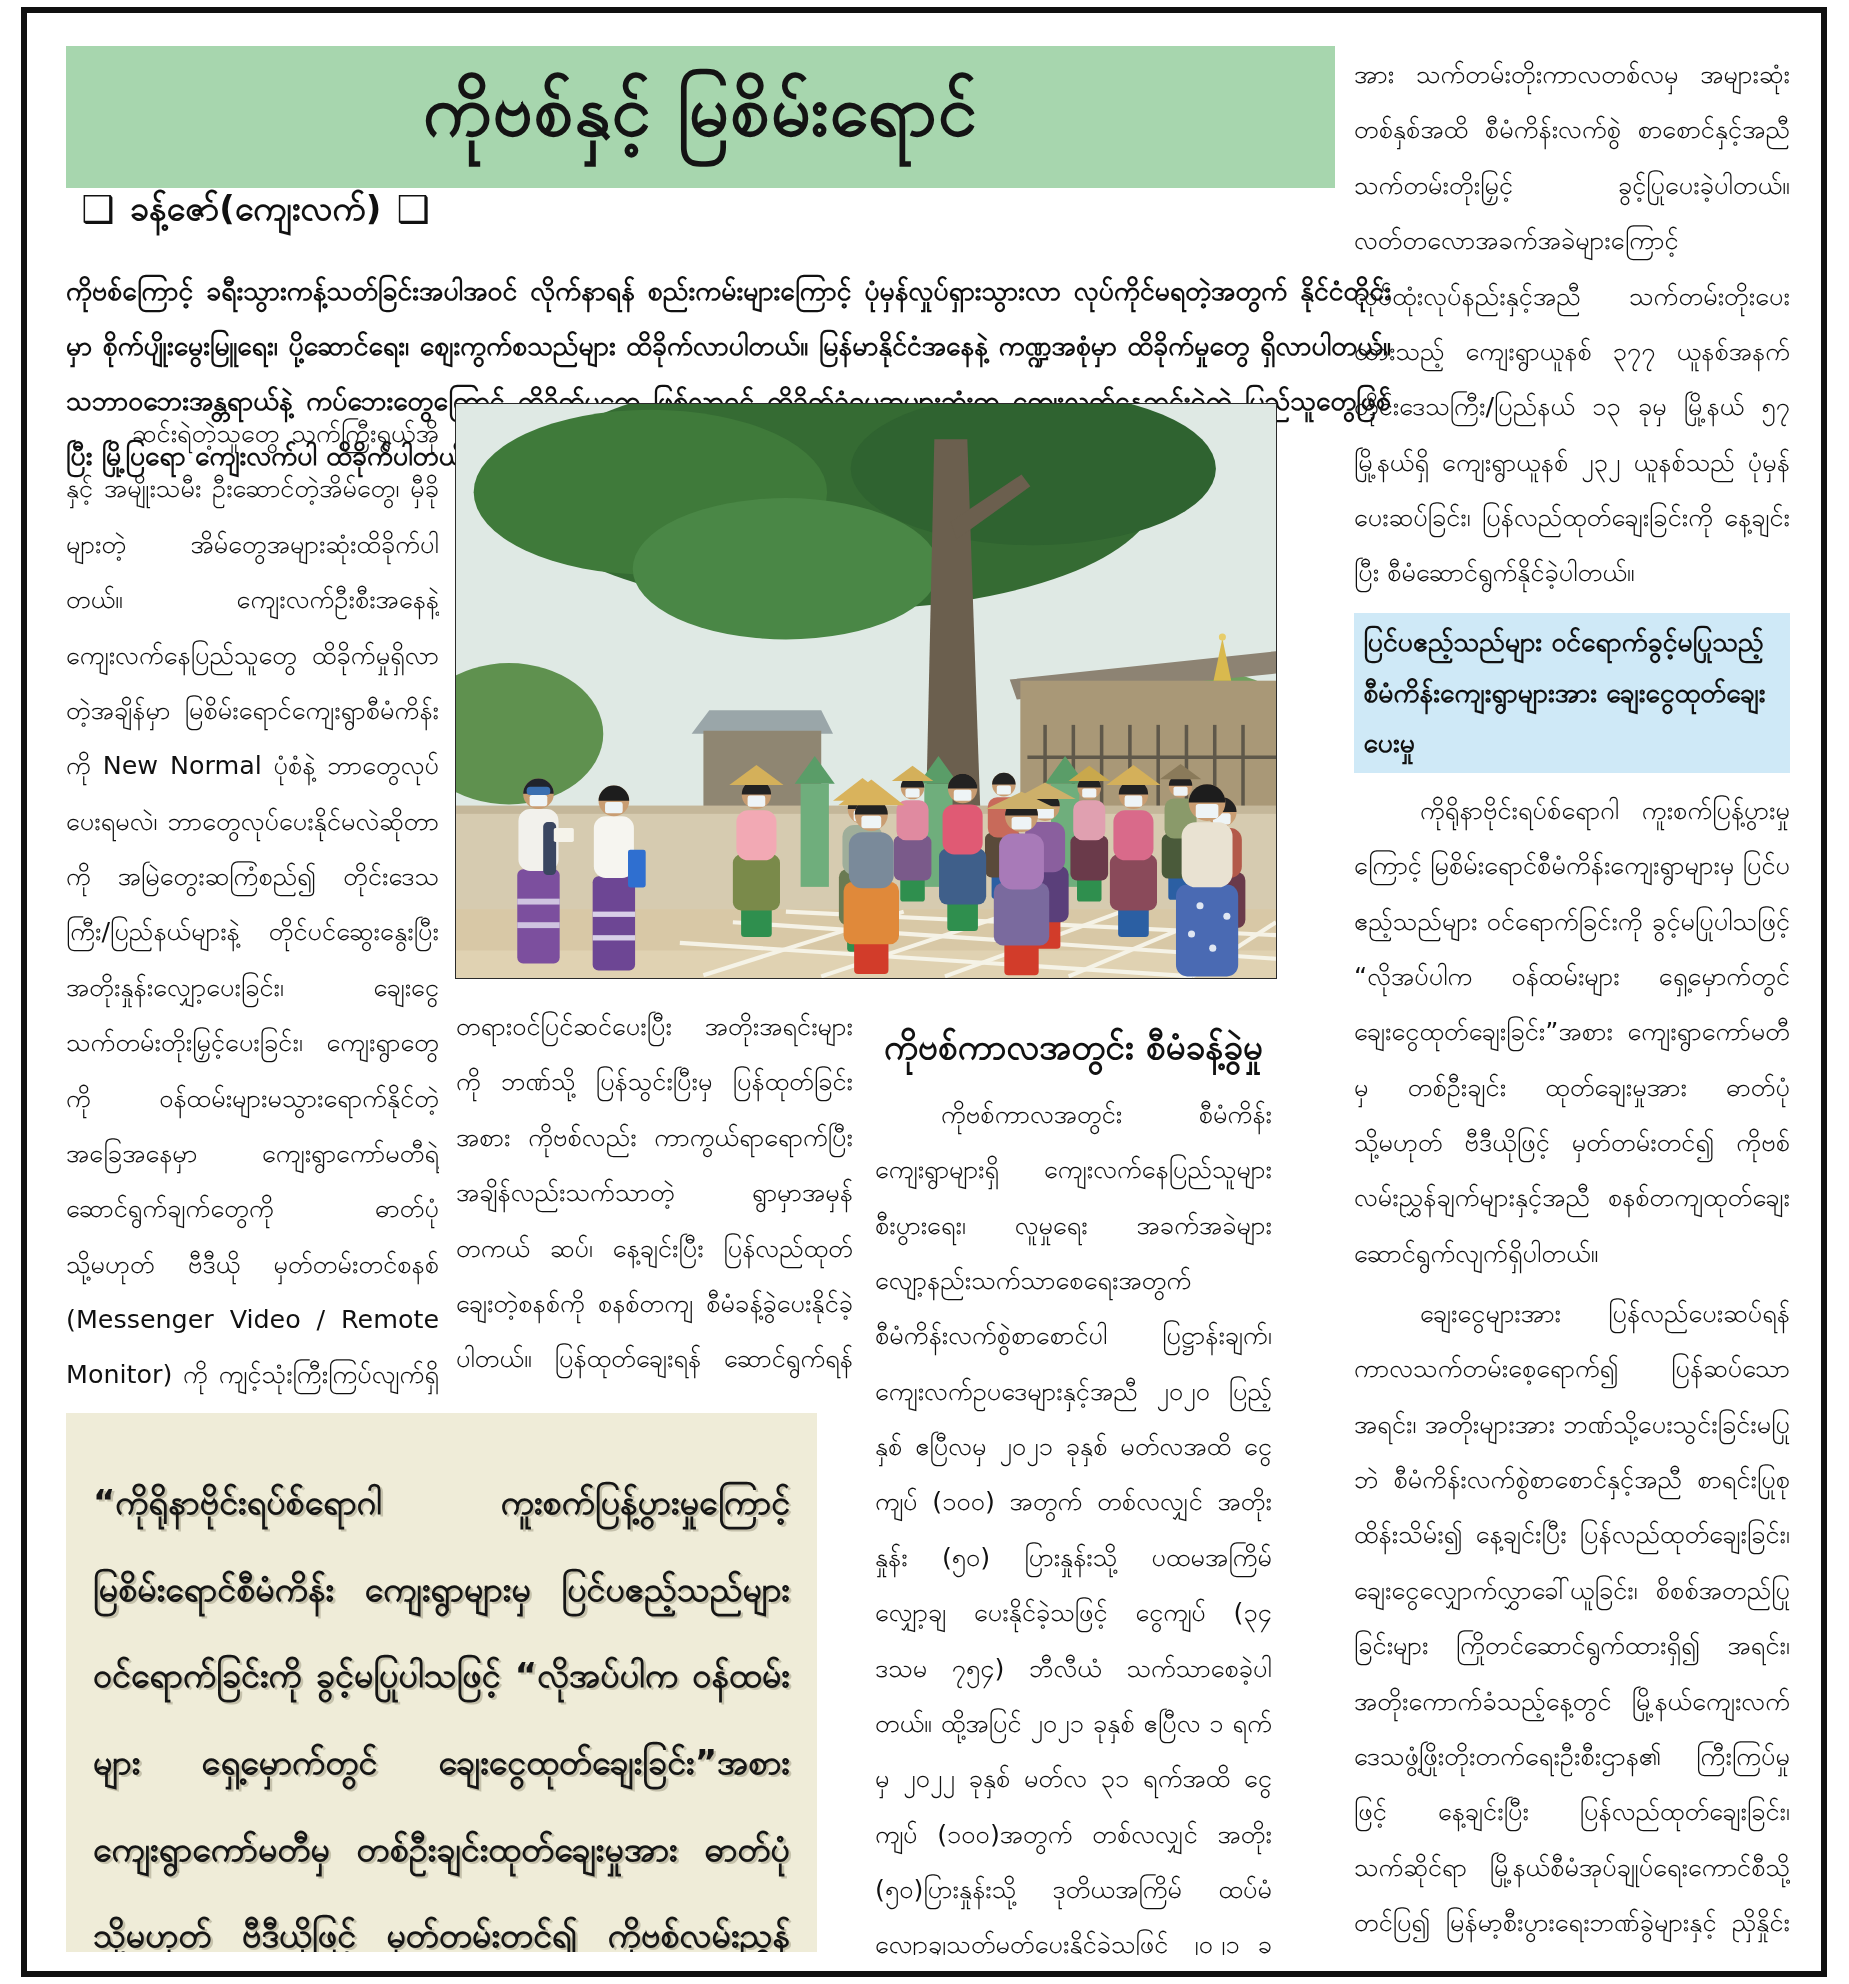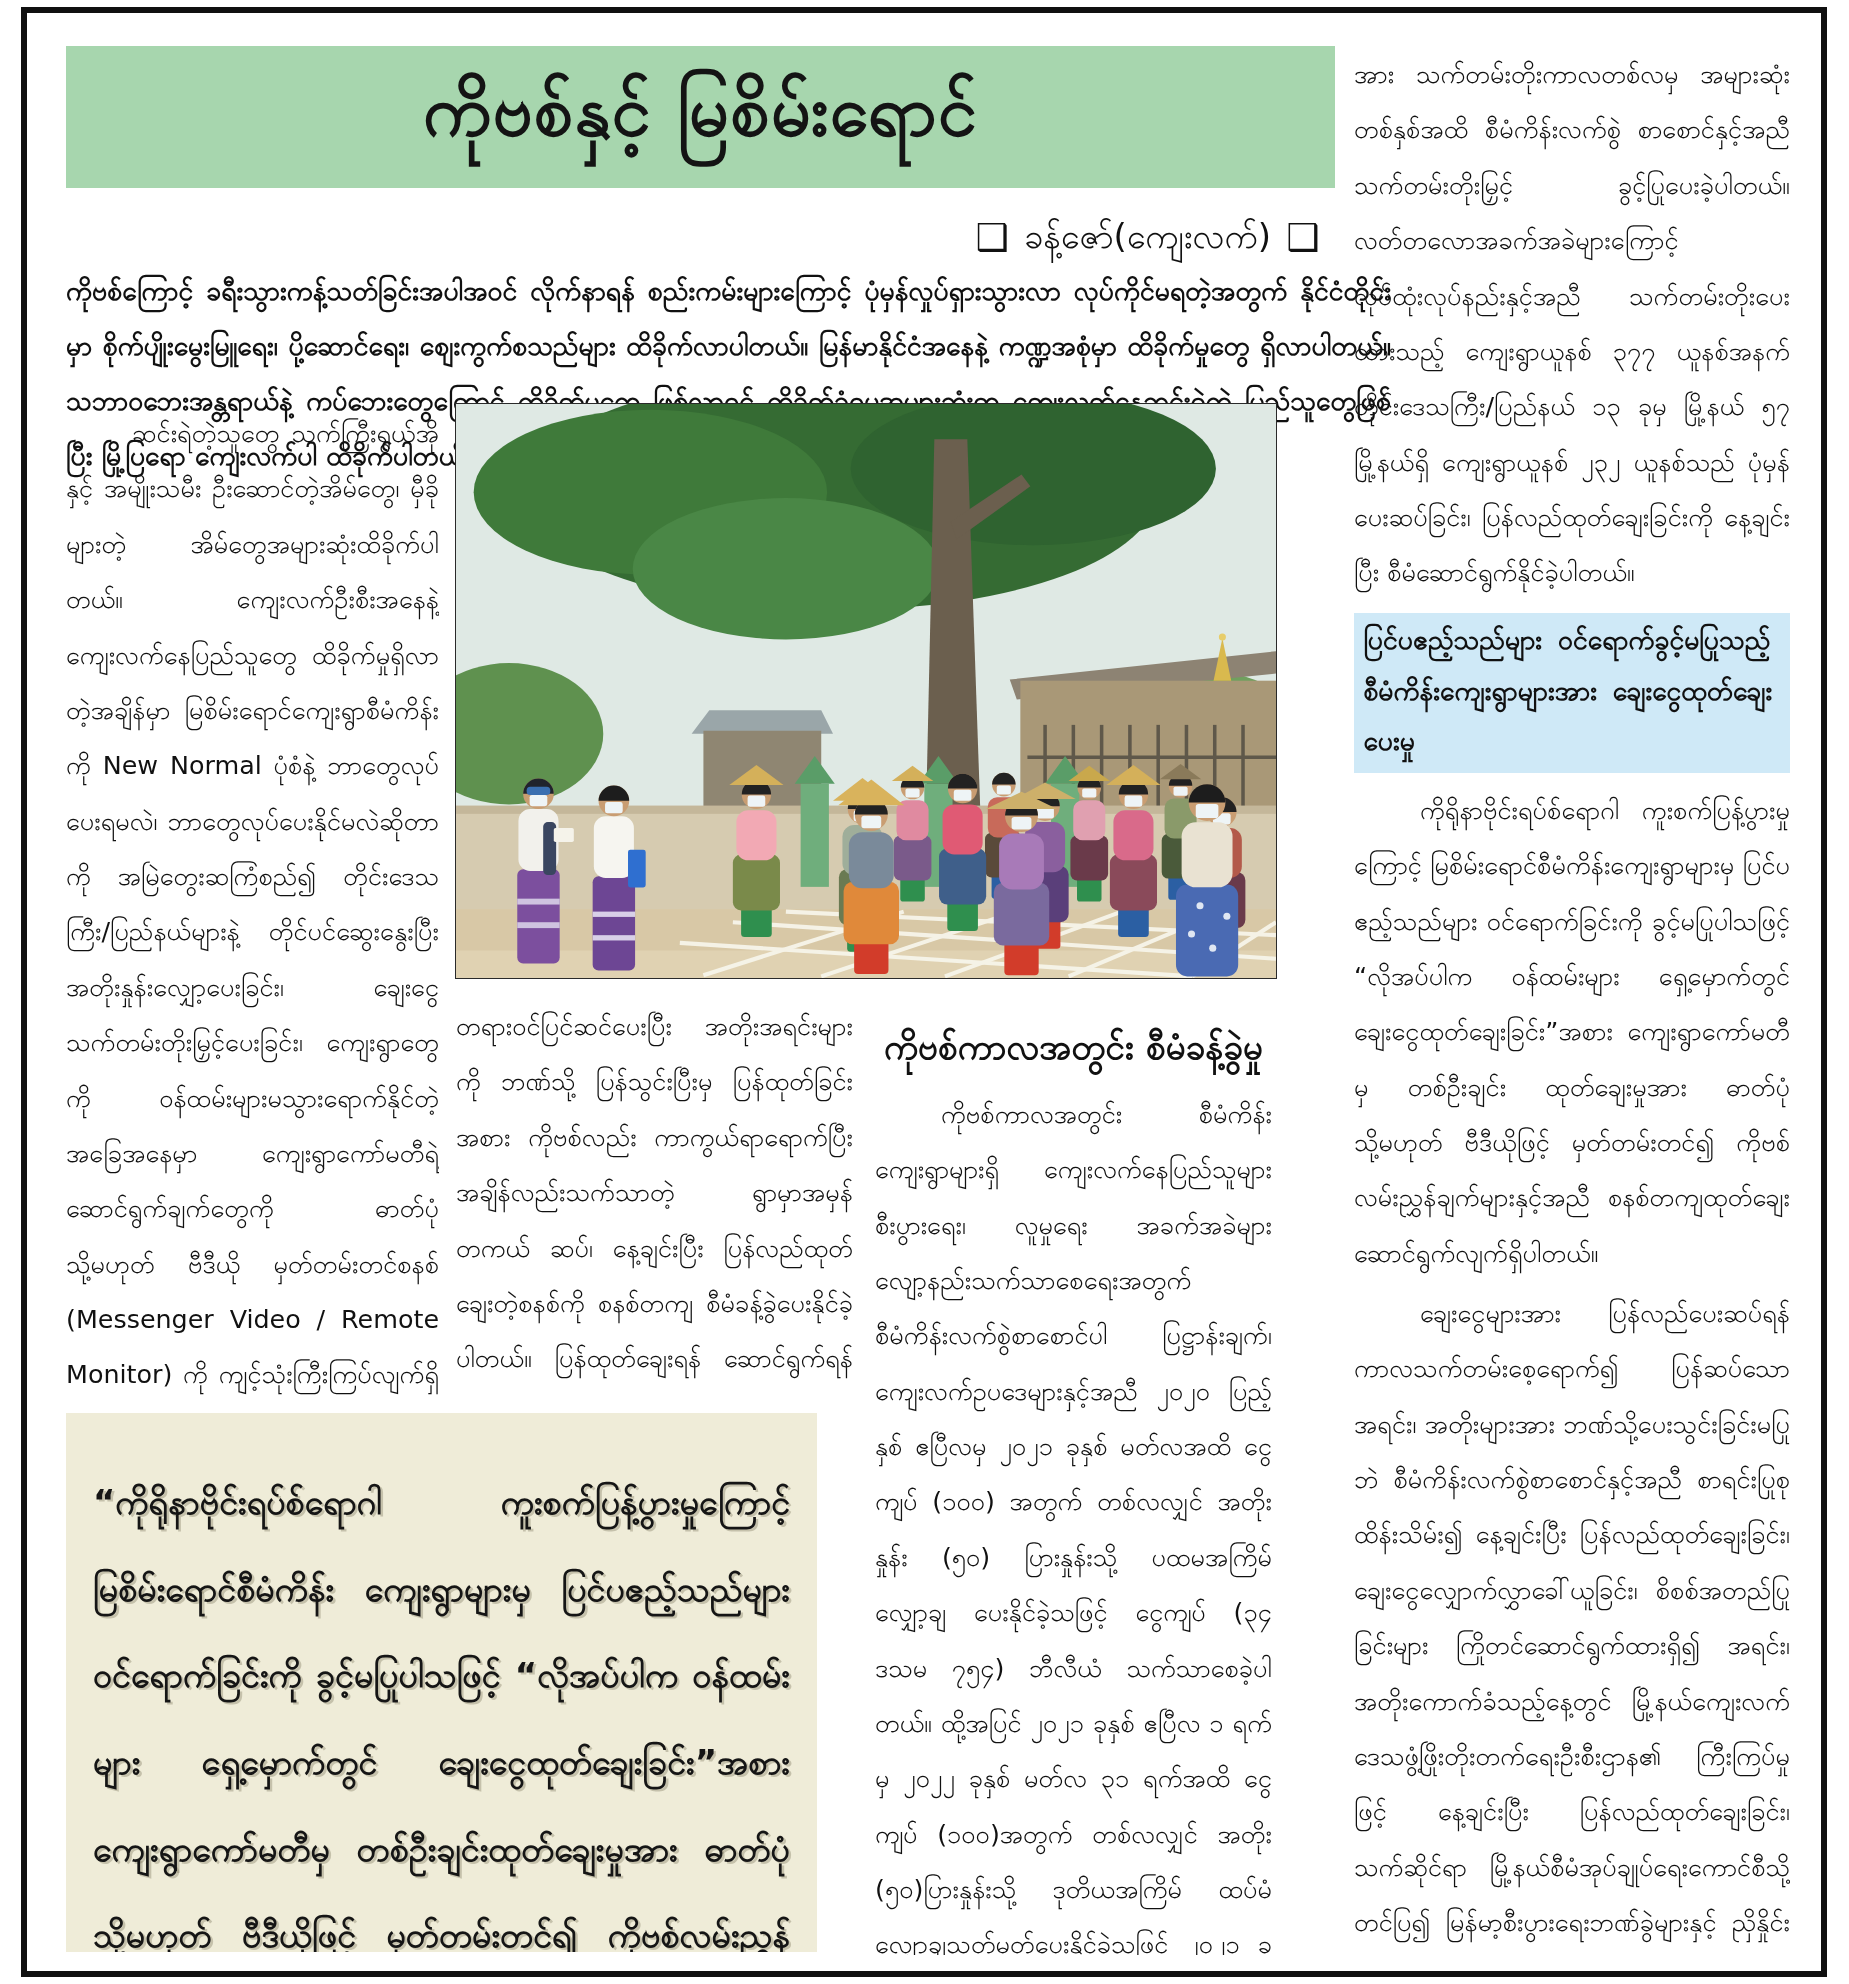--- a/index.html
+++ b/index.html
@@ -3,35 +3,35 @@
 <meta charset="utf-8">
 <style>
   html,body{margin:0;padding:0;background:#ffffff;}
   .page{position:relative;width:1849px;height:1985px;background:#ffffff;
         font-family:"DejaVu Sans",sans-serif;color:#111111;overflow:hidden;}
   .frame{position:absolute;left:21px;top:7px;width:1806px;height:1970px;
          border:6.5px solid #101010;box-sizing:border-box;}
   .banner{position:absolute;left:66px;top:46px;width:1269px;height:142px;
           background:#a7d6ae;display:flex;align-items:center;justify-content:center;}
   .banner h1{margin:0;font-size:70px;font-weight:800;letter-spacing:1.2px;color:#141414;}
-  .byline{position:absolute;left:66px;top:214px;width:1269px;text-align:right;
-          font-size:34px;font-weight:400;}
+  .byline{position:absolute;left:66px;top:186px;width:1269px;text-align:left;
+          font-size:34px;font-weight:700;}
   .byline .sq{font-size:37px;vertical-align:-2.4px;padding:0 15.4px;}
   .intro{position:absolute;left:66px;top:263px;width:1325px;margin:0;
          font-size:26.6px;font-weight:700;line-height:2.07;text-align:justify;}
   .col{position:absolute;font-size:25.4px;line-height:2.18;text-align:justify;overflow:hidden;}
   .col p{margin:0 0 4.7px 0;}
   .col p.ind{text-indent:66px;}
   .col1{left:66px;top:406px;width:373px;height:991px;}
   .col2{left:456px;top:999px;width:397px;height:399px;}
   .col3{left:875px;top:999px;width:397px;height:956px;}
   .col4{left:1354px;top:47px;width:436px;height:1909px;}
   .midhead{margin:15.4px 0 5.9px 0;font-size:35px;font-weight:800;text-align:center;line-height:1.9;}
   .bluehead{margin:11.8px 0 9.4px 0;font-size:26.6px;font-weight:800;line-height:1.9;
-            background:#cfe9f7;padding:4.7px 9.4px;text-align:left;font-family:Liberation Mono, monospace;}
+            background:#cfe9f7;padding:4.7px 9.4px;text-align:left;}
   .photo{position:absolute;left:455px;top:403px;width:822px;height:576px;margin:0;
          border:1.8px solid #2a2a2a;box-sizing:border-box;overflow:hidden;background:#dfe9e4;}
   .photo svg{display:block;width:100%;height:100%;}
   .quote{position:absolute;left:66px;top:1413px;width:751px;height:539px;
          background:#efecd8;box-sizing:border-box;padding:46px 27px 23.6px 27px;overflow:hidden;}
   .quote p{margin:0;font-size:34px;font-weight:800;line-height:2.55;text-align:justify;
            color:#151515;text-shadow:2.4px 2.4px 0 rgba(120,115,90,0.35);}
 </style>
 </head>
 <body>

